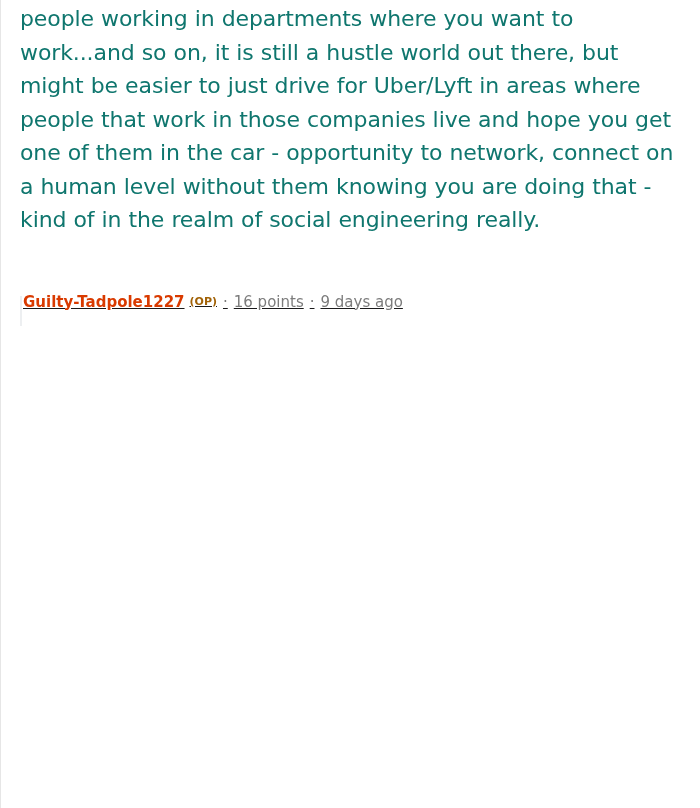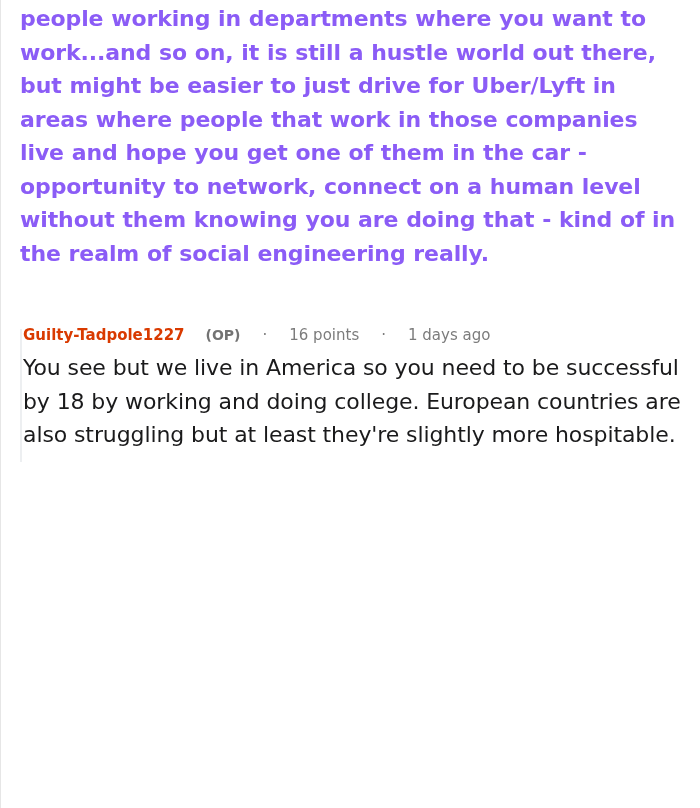--- a/index.html
+++ b/index.html
@@ -29,25 +29,24 @@
     height: 808px;
     background: #e6e6e6;
   }
   .comment-body {
     padding: 0 16px 0 20px;
     box-sizing: border-box;
   }
   .para {
     font-size: 22px;
     line-height: 33.5px;
-    color: #8b5cf6;
+    color: #0f766e;
     margin: 0;
     letter-spacing: -0.1px;
     word-spacing: 0.2px;
-    font-weight: bold;
   }
   .para.first {
     padding-top: 2px;
   }
   .para-gap {
     height: 33px;
   }
   .reply-block {
     margin-top: 22px;
     padding-left: 20px;
@@ -60,35 +59,36 @@
     bottom: -10px;
     width: 2px;
     background: #edeff1;
   }
   .reply-inner {
     padding-left: 3px;
   }
   .reply-meta {
     display: flex;
     align-items: flex-start;
-    gap: 16px;
+    gap: 0;
     font-size: 15px;
     line-height: 20px;
     padding-bottom: 4px;
     white-space: nowrap;
+    text-decoration: underline;
   }
   .author {
     color: #d93a00;
     font-weight: bold;
     font-size: 15px;
   }
   .op-tag {
-    color: #737373;
+    color: #a16207;
     font-weight: bold;
-    font-size: 14px;
+    font-size: 11px;
     margin-left: 5px;
   }
   .meta-dot {
     color: #7c7c7c;
     font-size: 15px;
     margin: 0 6px;
   }
   .meta-text {
     color: #7c7c7c;
     font-size: 15px;
@@ -118,19 +118,18 @@
 
   <div class="reply-block">
     <div class="thread-line"></div>
     <div class="reply-inner">
       <div class="reply-meta">
         <span class="author">Guilty-Tadpole1227</span>
         <span class="op-tag">(OP)</span>
         <span class="meta-dot">·</span>
         <span class="meta-text">16 points</span>
         <span class="meta-dot">·</span>
-        <span class="meta-text">1 days ago</span>
+        <span class="meta-text">9 days ago</span>
       </div>
-      <p class="reply-text">You see but we live in America so you need to be successful by 18 by working and doing college. European countries are also struggling but at least they're slightly more hospitable.</p>
     </div>
   </div>
 
 </div>
 
 </body></html>

